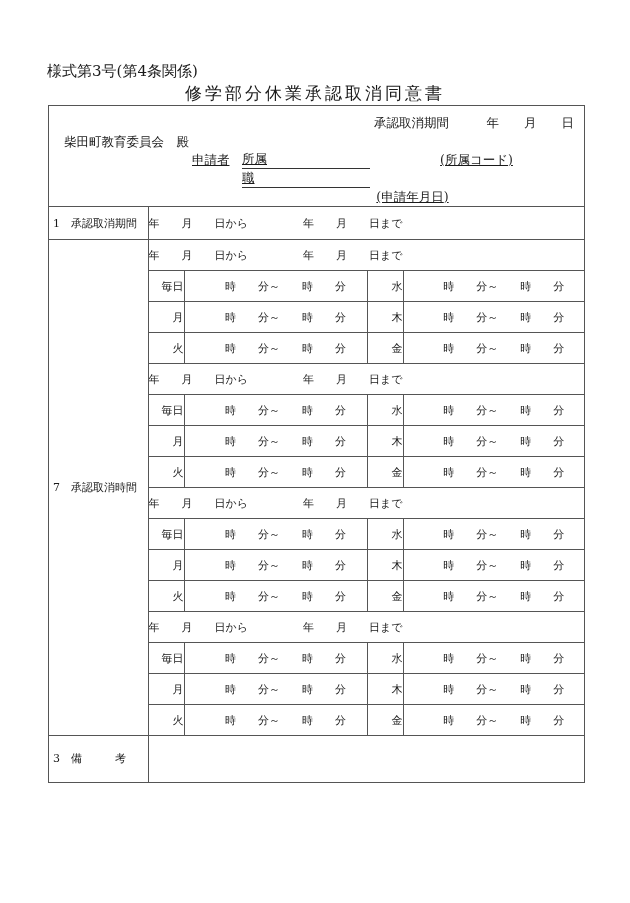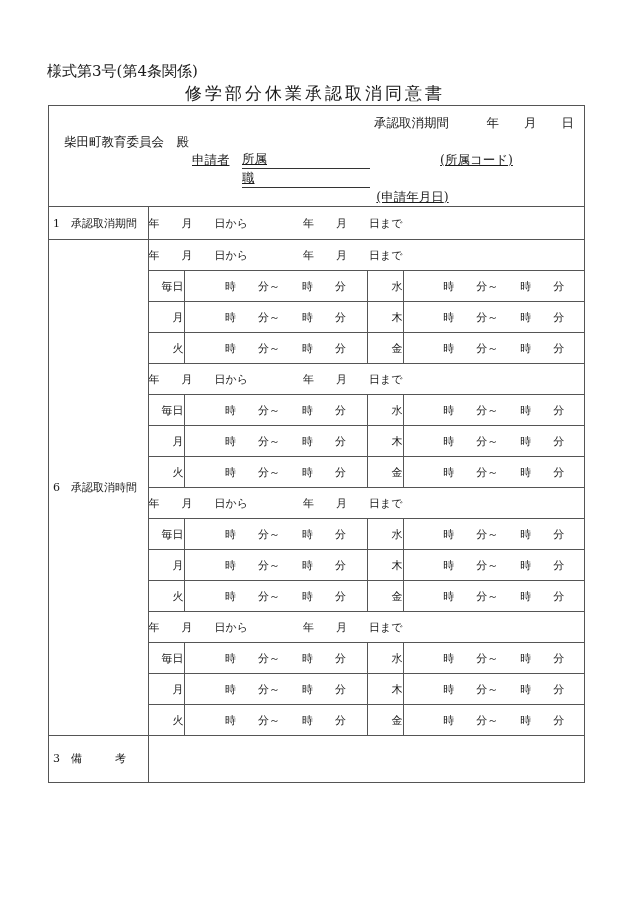--- a/index.html
+++ b/index.html
@@ -162,21 +162,21 @@
         <col style="width:183px">
         <col style="width:36px">
         <col>
       </colgroup>
       <tbody id="schedule-body">
         <tr class="r1">
           <td class="label-cell">1　承認取消期間</td>
           <td class="date-cell" colspan="4">年　　月　　日から　　　　　年　　月　　日まで</td>
         </tr>
         <tr class="bh">
-            <td rowspan="16" class="label-cell">6　承認取消時間</td>
+            <td rowspan="16" class="label-cell">7　承認取消時間</td>
             <td colspan="4" class="date-cell">年　　月　　日から　　　　　年　　月　　日まで</td>
           </tr>
           <tr class="tr-time">
             <td class="day-cell">毎日</td>
             <td class="time-cell">時　　分～　　時　　分</td>
             <td class="day-cell">水</td>
             <td class="time-cell">時　　分～　　時　　分</td>
           </tr>
           <tr class="tr-time">
             <td class="day-cell">月</td>

